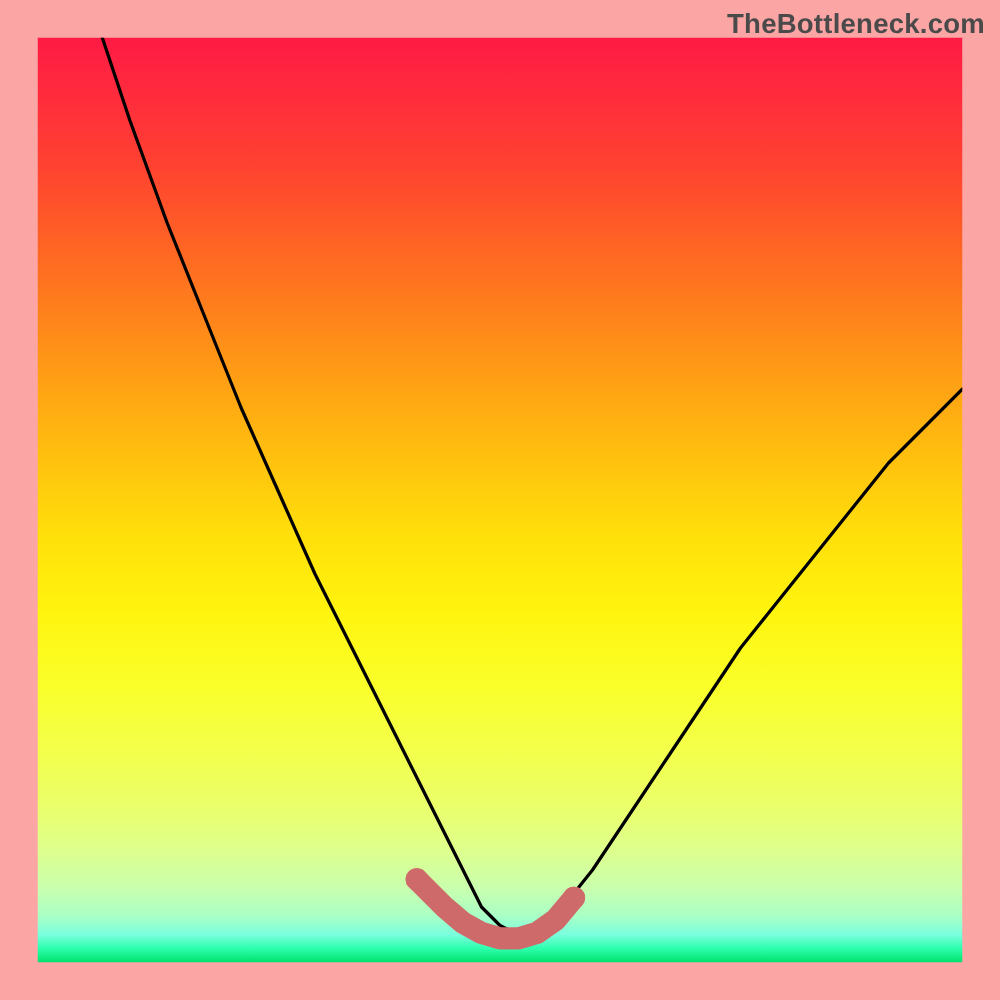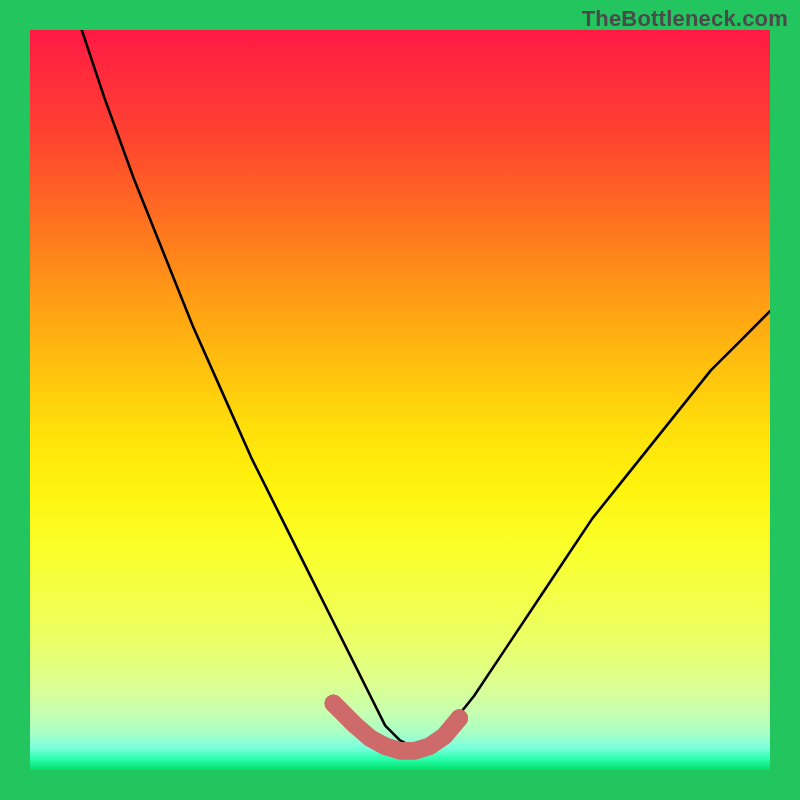--- a/index.html
+++ b/index.html
@@ -8,21 +8,21 @@
     width: 800px;
     height: 800px;
     background: #000;
     overflow: hidden;
     font-family: Arial, Helvetica, sans-serif;
   }
   .frame {
     position: relative;
     width: 800px;
     height: 800px;
-    background: #22c55e;
+    background: #fca5a5;
   }
   .watermark {
     position: absolute;
     top: 6px;
     right: 12px;
     color: #4a4a4a;
     font-size: 22px;
     font-weight: 600;
     letter-spacing: 0.2px;
     z-index: 20;

